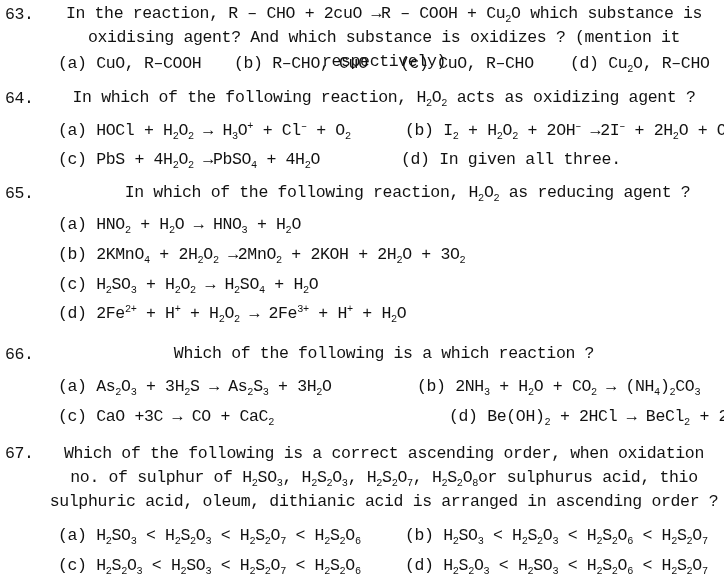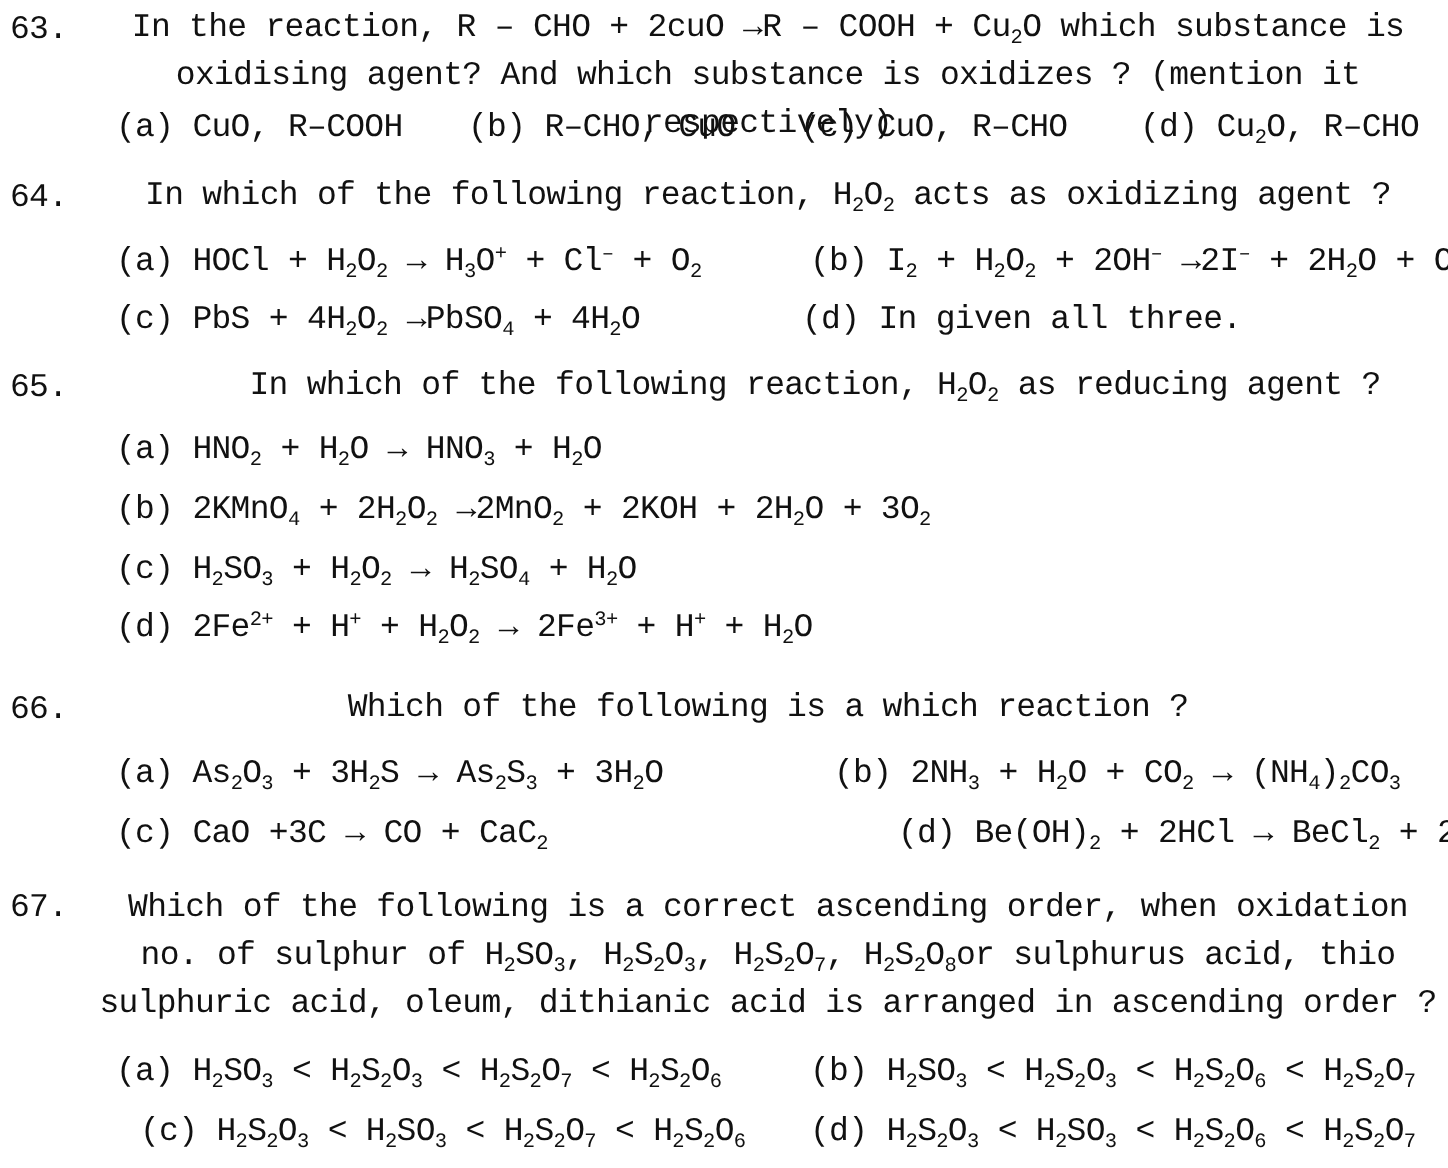--- a/index.html
+++ b/index.html
@@ -57,17 +57,17 @@
     <span class="opt" style="left:405px; top:37px;margin-left:12px;">(b) 2NH<sub>3</sub> + H<sub>2</sub>O + CO<sub>2</sub> → (NH<sub>4</sub>)<sub>2</sub>CO<sub>3</sub></span>
     <span class="opt" style="left:58px; top:67px;">(c) CaO +3C → CO + CaC<sub>2</sub></span>
     <span class="opt" style="left:405px; top:67px;margin-left:44px;">(d) Be(OH)<sub>2</sub> + 2HCl → BeCl<sub>2</sub> + 2H<sub>2</sub>O</span>
   </div>
 
   <div class="q" style="top:440px;">
     <span class="num" style="top:4px;">67.</span>
     <div class="stem" style="top:2px;">Which of the following is a correct ascending order, when oxidation no. of sulphur of H<sub>2</sub>SO<sub>3</sub>, H<sub>2</sub>S<sub>2</sub>O<sub>3</sub>, H<sub>2</sub>S<sub>2</sub>O<sub>7</sub>, H<sub>2</sub>S<sub>2</sub>O<sub>8</sub>or sulphurus acid, thio sulphuric acid, oleum, dithianic acid is arranged in ascending order ?</div>
     <span class="opt" style="left:58px; top:86px;">(a) H<sub>2</sub>SO<sub>3</sub> &lt; H<sub>2</sub>S<sub>2</sub>O<sub>3</sub> &lt; H<sub>2</sub>S<sub>2</sub>O<sub>7</sub> &lt; H<sub>2</sub>S<sub>2</sub>O<sub>6</sub></span>
     <span class="opt" style="left:405px; top:86px;">(b) H<sub>2</sub>SO<sub>3</sub> &lt; H<sub>2</sub>S<sub>2</sub>O<sub>3</sub> &lt; H<sub>2</sub>S<sub>2</sub>O<sub>6</sub> &lt; H<sub>2</sub>S<sub>2</sub>O<sub>7</sub></span>
-    <span class="opt" style="left:58px; top:116px;margin-left:12px;">(c) H<sub>2</sub>S<sub>2</sub>O<sub>3</sub> &lt; H<sub>2</sub>SO<sub>3</sub> &lt; H<sub>2</sub>S<sub>2</sub>O<sub>7</sub> &lt; H<sub>2</sub>S<sub>2</sub>O<sub>6</sub></span>
+    <span class="opt" style="left:58px; top:116px;">(c) H<sub>2</sub>S<sub>2</sub>O<sub>3</sub> &lt; H<sub>2</sub>SO<sub>3</sub> &lt; H<sub>2</sub>S<sub>2</sub>O<sub>7</sub> &lt; H<sub>2</sub>S<sub>2</sub>O<sub>6</sub></span>
     <span class="opt" style="left:405px; top:116px;">(d) H<sub>2</sub>S<sub>2</sub>O<sub>3</sub> &lt; H<sub>2</sub>SO<sub>3</sub> &lt; H<sub>2</sub>S<sub>2</sub>O<sub>6</sub> &lt; H<sub>2</sub>S<sub>2</sub>O<sub>7</sub></span>
   </div>
 
 </div>
 
 </body></html>

